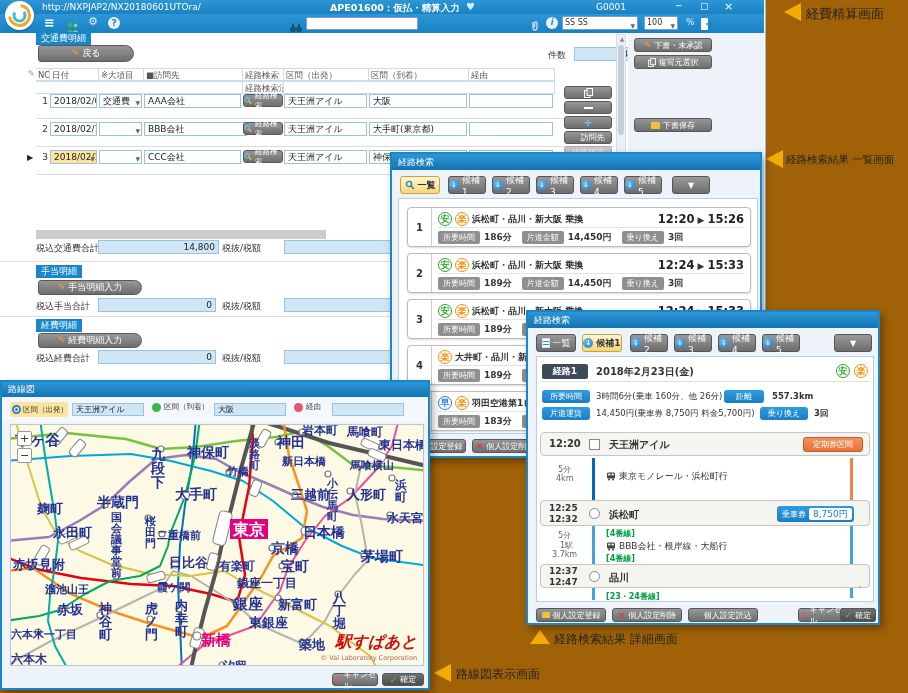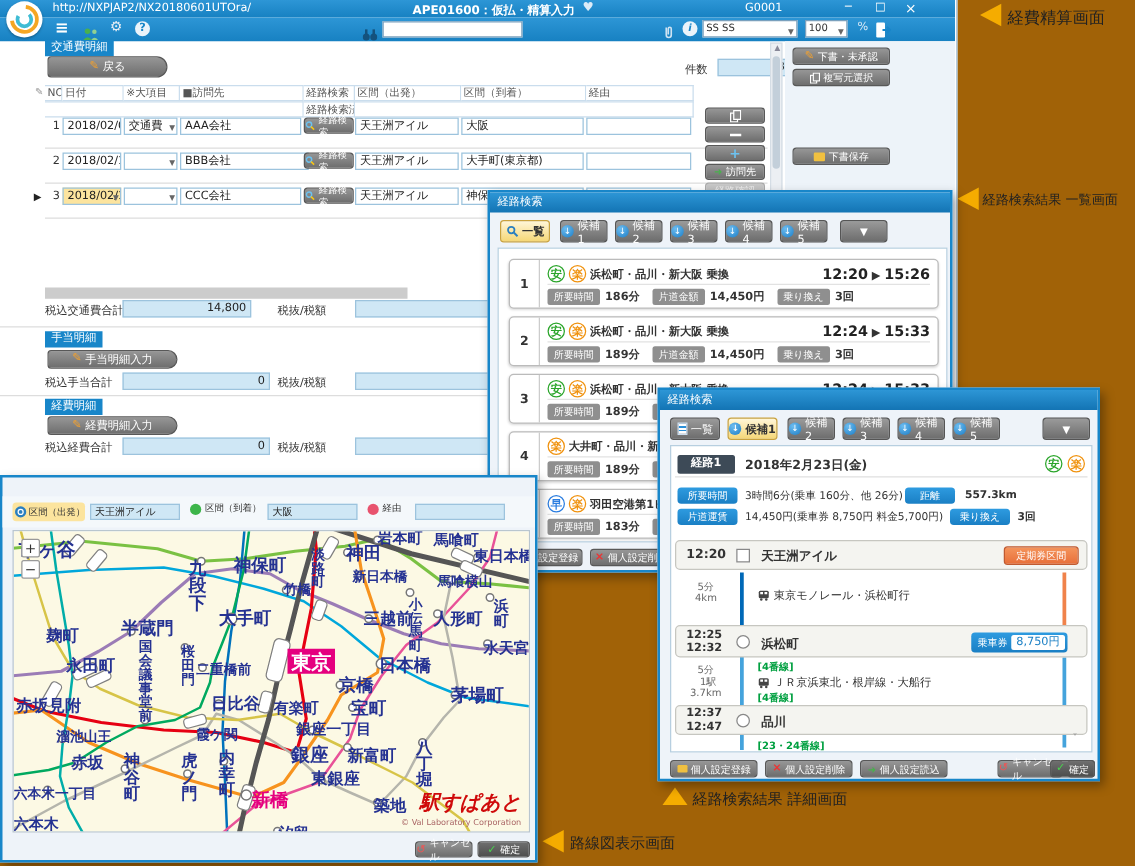--- a/index.html
+++ b/index.html
@@ -229,21 +229,21 @@
         </svg>
       <span>複写元選択</span>
     </div>
     <div class="gray-btn" style="left:634px;top:118px;width:78px;height:14px;font-size:8px">
       <span style="width:9px;height:7px;background:#f0c040;display:inline-block;border-radius:1px;position:relative"></span>
       <span>下書保存</span>
     </div>
 
     <div class="abs" style="left:36px;top:230px;width:290px;height:9px;background:#cccccc"></div>
     <div class="lbl" style="left:36px;top:242px">税込交通費合計</div>
-    <div class="fld blue num" style="left:98px;top:240px;width:103px">14,800</div>
+    <div class="fld blue num" style="left:98px;top:240px;width:121px">14,800</div>
     <div class="lbl" style="left:222px;top:242px">税抜/税額</div>
     <div class="fld blue" style="left:284px;top:240px;width:262px"></div>
     <div class="sep-line" style="left:0;top:261px;width:616px"></div>
 
     <div class="tag" style="left:36px;top:265px">手当明細</div>
     <div class="gray-btn" style="left:38px;top:280px;width:104px;height:15px;border-radius:3px 8px 8px 3px">
       <span class="mini-ic pencil">✎</span>
       <span>手当明細入力</span>
     </div>
     <div class="lbl" style="left:36px;top:300px">税込手当合計</div>
@@ -399,20 +399,21 @@
       <span style="color:#e33;font-weight:bold;font-size:9px">×</span>
       <span>個人設定削除</span>
     </div>
     <div class="gray-btn" style="left:152px;top:285px;width:66px;height:14px;font-size:8px">
       <span style="color:#49b04d;font-size:8px">➜</span>
       <span>個人設定読込</span>
     </div>
   </div>
 
   <div class="abs popup" id="map-window" style="left:0;top:380px;width:430px;height:310px;z-index:3">
+    <div class="popup-title" style="height:15px;line-height:15px">路線図</div>
     <div class="abs" style="left:0;top:15px;width:426px;height:25px;background:#f4f8fb"></div>
     <div class="abs" style="left:8px;top:20px;width:58px;height:15px;background:#fce49e;border-radius:3px;display:flex;align-items:center;gap:2px;padding-left:2px">
       <span style="width:9px;height:9px;border-radius:50%;border:2px solid #2a7fc0;background:#fff;display:inline-block;position:relative">
           <span style="position:absolute;left:1px;top:1px;width:3px;height:3px;border-radius:50%;background:#2a7fc0"></span>
         </span>
       <span style="font-size:7.5px;color:#333">区間（出発）</span>
     </div>
     <div class="fld blue" style="left:70px;top:21px;width:72px;height:13px;font-size:8px">天王洲アイル</div>
     <div class="abs" style="left:150px;top:20px;display:flex;align-items:center;gap:3px">
       <span style="width:9px;height:9px;border-radius:50%;background:#3db54a;display:inline-block"></span>
@@ -653,21 +654,21 @@
     <div class="abs" style="left:24px;top:238px;font-size:8px;color:#666">3.7km</div>
     <div class="abs gtxt" style="left:78px;top:216px">[4番線]</div>
     <div class="abs" style="left:78px;top:228px;font-size:9px;color:#333;display:flex;align-items:center;gap:3px">
       <svg width="10" height="9" viewBox="0 0 10 9">
           <rect x="1" y="0.5" width="8" height="6" rx="1.2" fill="#444"></rect>
           <rect x="2.2" y="1.6" width="2.2" height="1.8" fill="#fff"></rect>
           <rect x="5.6" y="1.6" width="2.2" height="1.8" fill="#fff"></rect>
           <circle cx="3" cy="7.6" r="1" fill="#444"></circle>
           <circle cx="7" cy="7.6" r="1" fill="#444"></circle>
         </svg>
-      <span>ＪＲ京浜東北・根岸線・大船行</span>
+      <span>BBB会社・根岸線・大船行</span>
     </div>
     <div class="abs gtxt" style="left:78px;top:241px">[4番線]</div>
     <div class="st-box" style="left:12px;top:252px;width:330px;height:24px">
       <span class="abs" style="left:8px;top:1px;font-size:9px;font-weight:bold;color:#333">12:37</span>
       <span class="abs" style="left:8px;top:12px;font-size:9px;font-weight:bold;color:#333">12:47</span>
       <span class="circ" style="left:48px;top:6px"></span>
       <span class="abs" style="left:68px;top:6px;font-size:10px;font-weight:bold;color:#333">品川</span>
     </div>
     <div class="abs gtxt" style="left:78px;top:279px">[23・24番線]</div>
     <div class="abs" style="left:330px;top:274px;font-size:8px;color:#999">˅</div>

